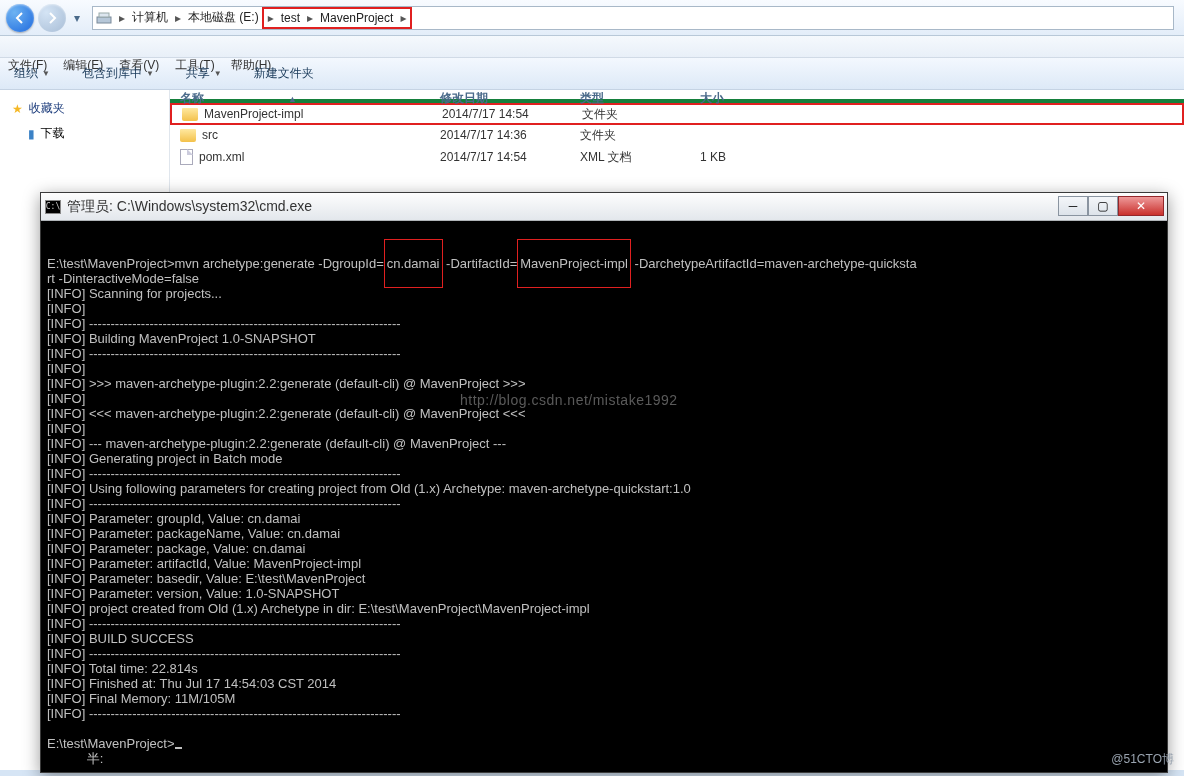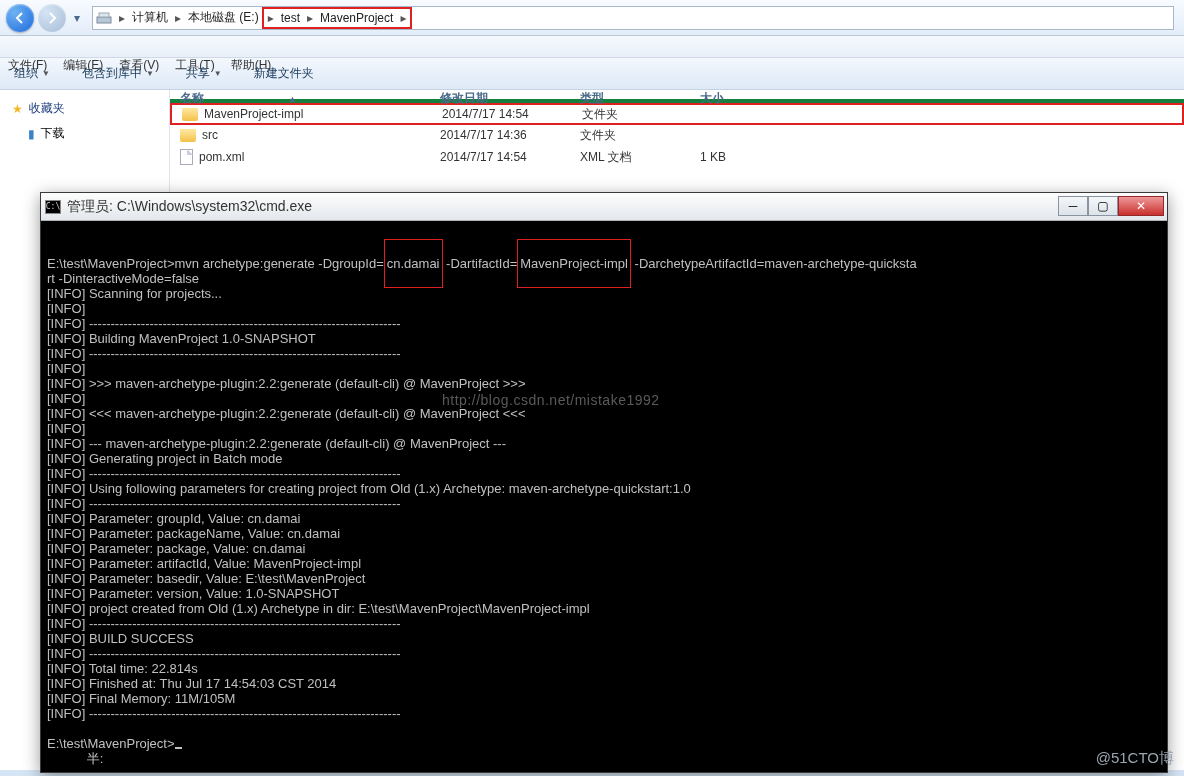--- a/index.html
+++ b/index.html
@@ -45,22 +45,22 @@
 .cmd-window { position: absolute; left: 40px; top: 192px; width: 1128px; background: #000; border: 1px solid #3a3a3a; box-shadow: 0 4px 16px rgba(0,0,0,.4); }
 .cmd-title { height: 28px; background: linear-gradient(#fdfdfd, #e3e7ec); border-bottom: 1px solid #b0b4b8; display: flex; align-items: center; padding: 0 4px; }
 .cmd-title-icon { width: 16px; height: 14px; background: #000; border: 1px solid #888; margin-right: 6px; display: flex; align-items: center; justify-content: center; color: #ccc; font-size: 8px; font-family: monospace; }
 .cmd-title-text { flex: 1; color: #333; font-size: 14px; }
 .cmd-btns { display: flex; gap: 0; margin-right: -1px; margin-top: -1px; }
 .cmd-btn { width: 30px; height: 20px; border: 1px solid #8a94a0; background: linear-gradient(#f4f6f9,#dde3ea); display: flex; align-items: center; justify-content: center; cursor: pointer; font-family: "Segoe UI Symbol", sans-serif; }
 .cmd-btn.close { background: linear-gradient(#e99,#c9302c); color: #fff; border-color: #93262a; width: 46px; }
 .cmd-body { padding: 5px 6px 6px; font-family: "NSimSun", "SimSun", Consolas, monospace; font-size: 13px; line-height: 15px; color: #c0c0c0; white-space: pre; overflow: hidden; }
 .hl { border: 1px solid #e02020; padding: 16px 2px; }
 .cursor { background: #c0c0c0; display: inline-block; width: 7px; height: 2px; vertical-align: -1px; }
-.watermark { position: absolute; left: 442px; top: 392px; color: #5a5a5a; font-family: Tahoma, sans-serif; font-size: 14px; letter-spacing: .5px; }
-.credit { position: absolute; right: 10px; bottom: 8px; color: #9aa4b0; font-size: 15px; }
+.watermark { position: absolute; left: 460px; top: 392px; color: #5a5a5a; font-family: Tahoma, sans-serif; font-size: 14px; letter-spacing: .5px; }
+.credit { position: absolute; right: 10px; bottom: 8px; color: #9aa4b0; font-size: 12px; }
 </style>
 </head>
 <body>
 
 <div class="explorer-nav">
   <div class="nav-btn nav-back">
     <svg width="14" height="14" viewBox="0 0 14 14">
         <path d="M9 2 L4 7 L9 12" stroke="#fff" stroke-width="2" fill="none"></path>
       </svg>
   </div>

